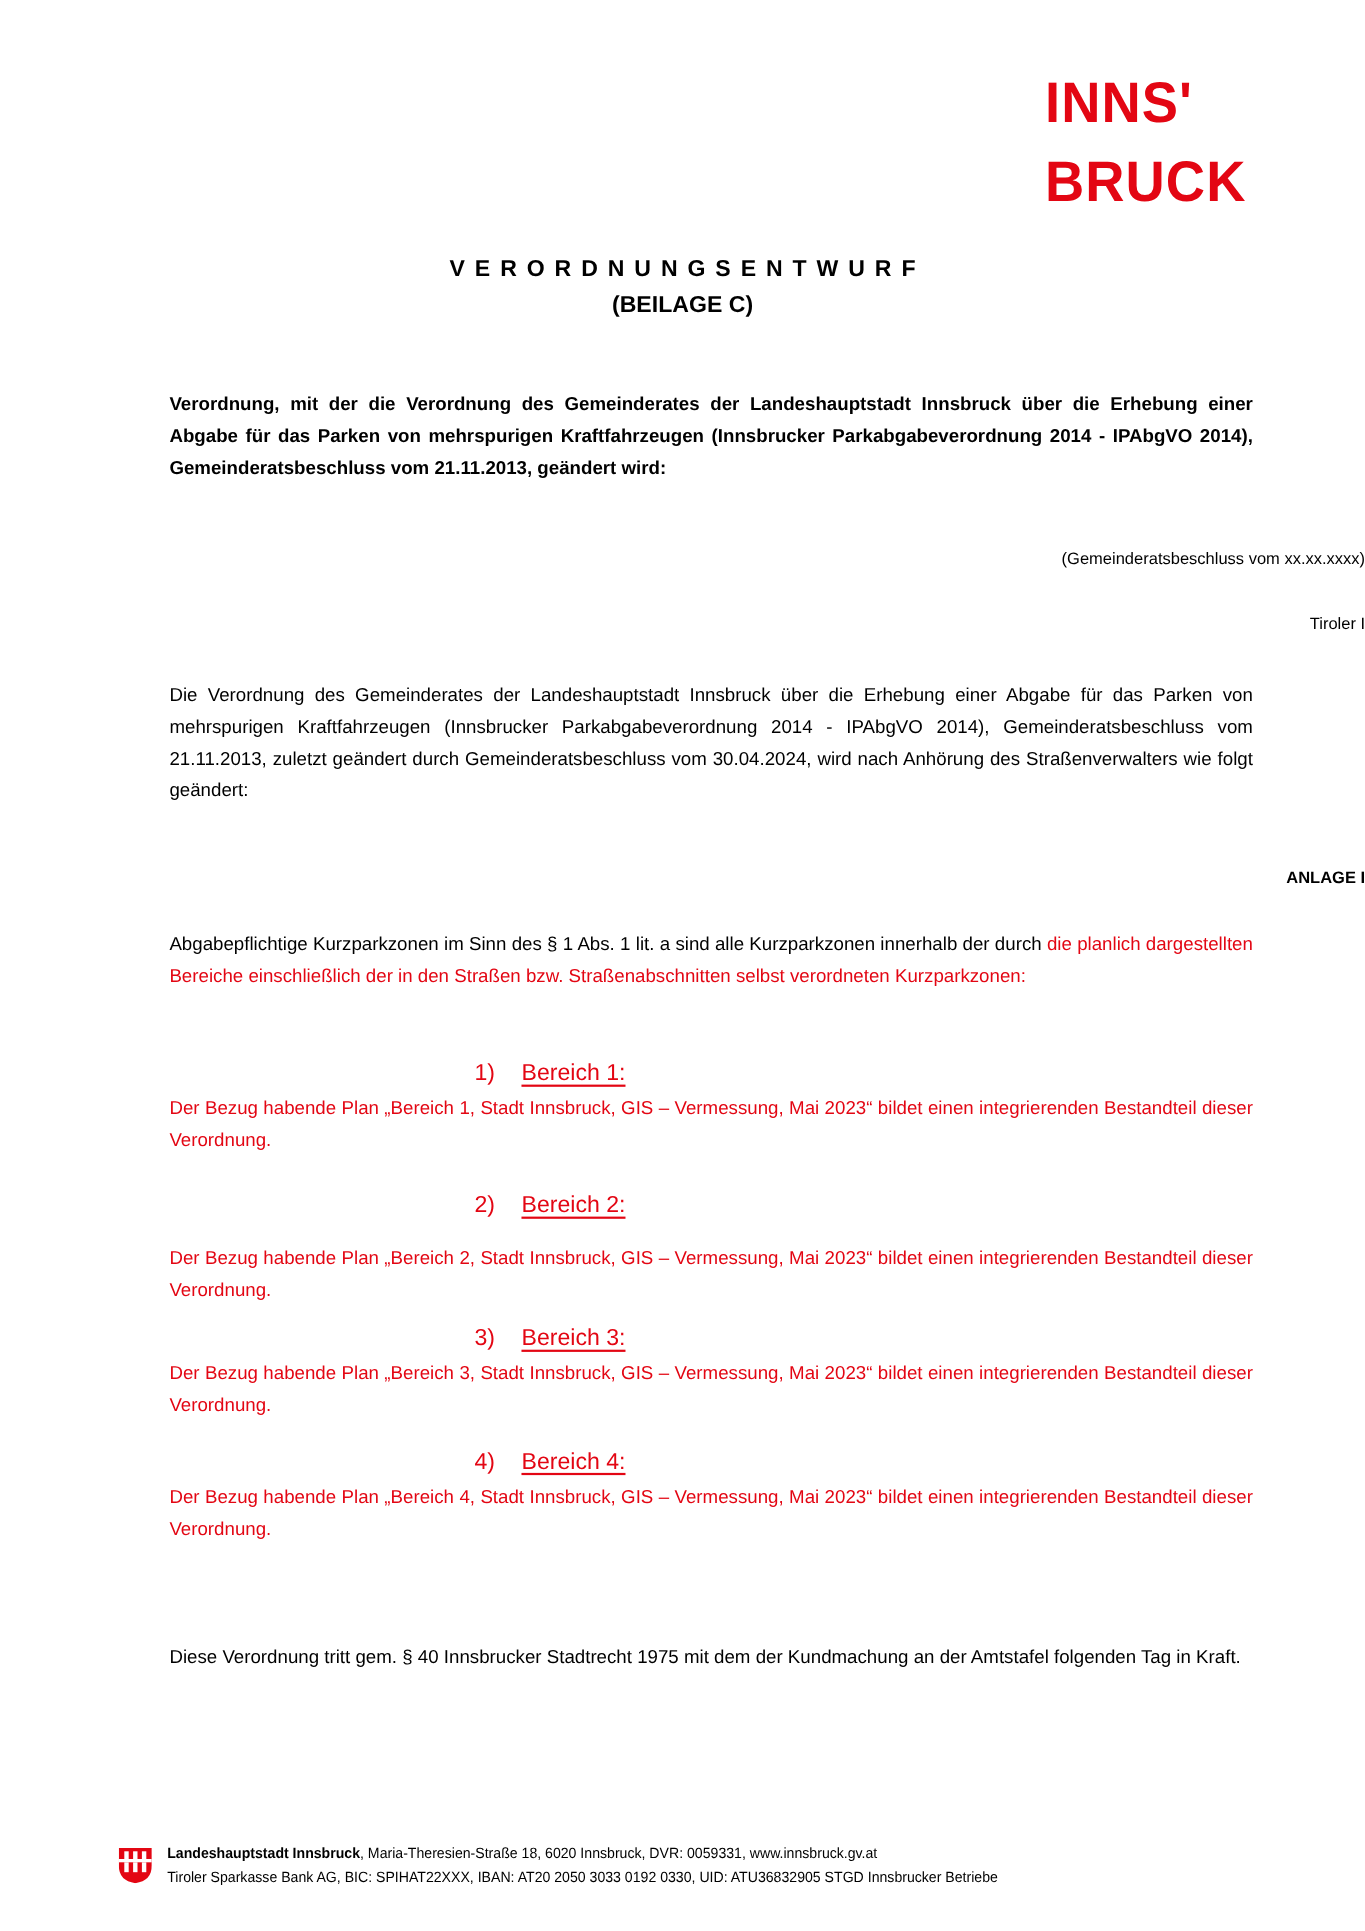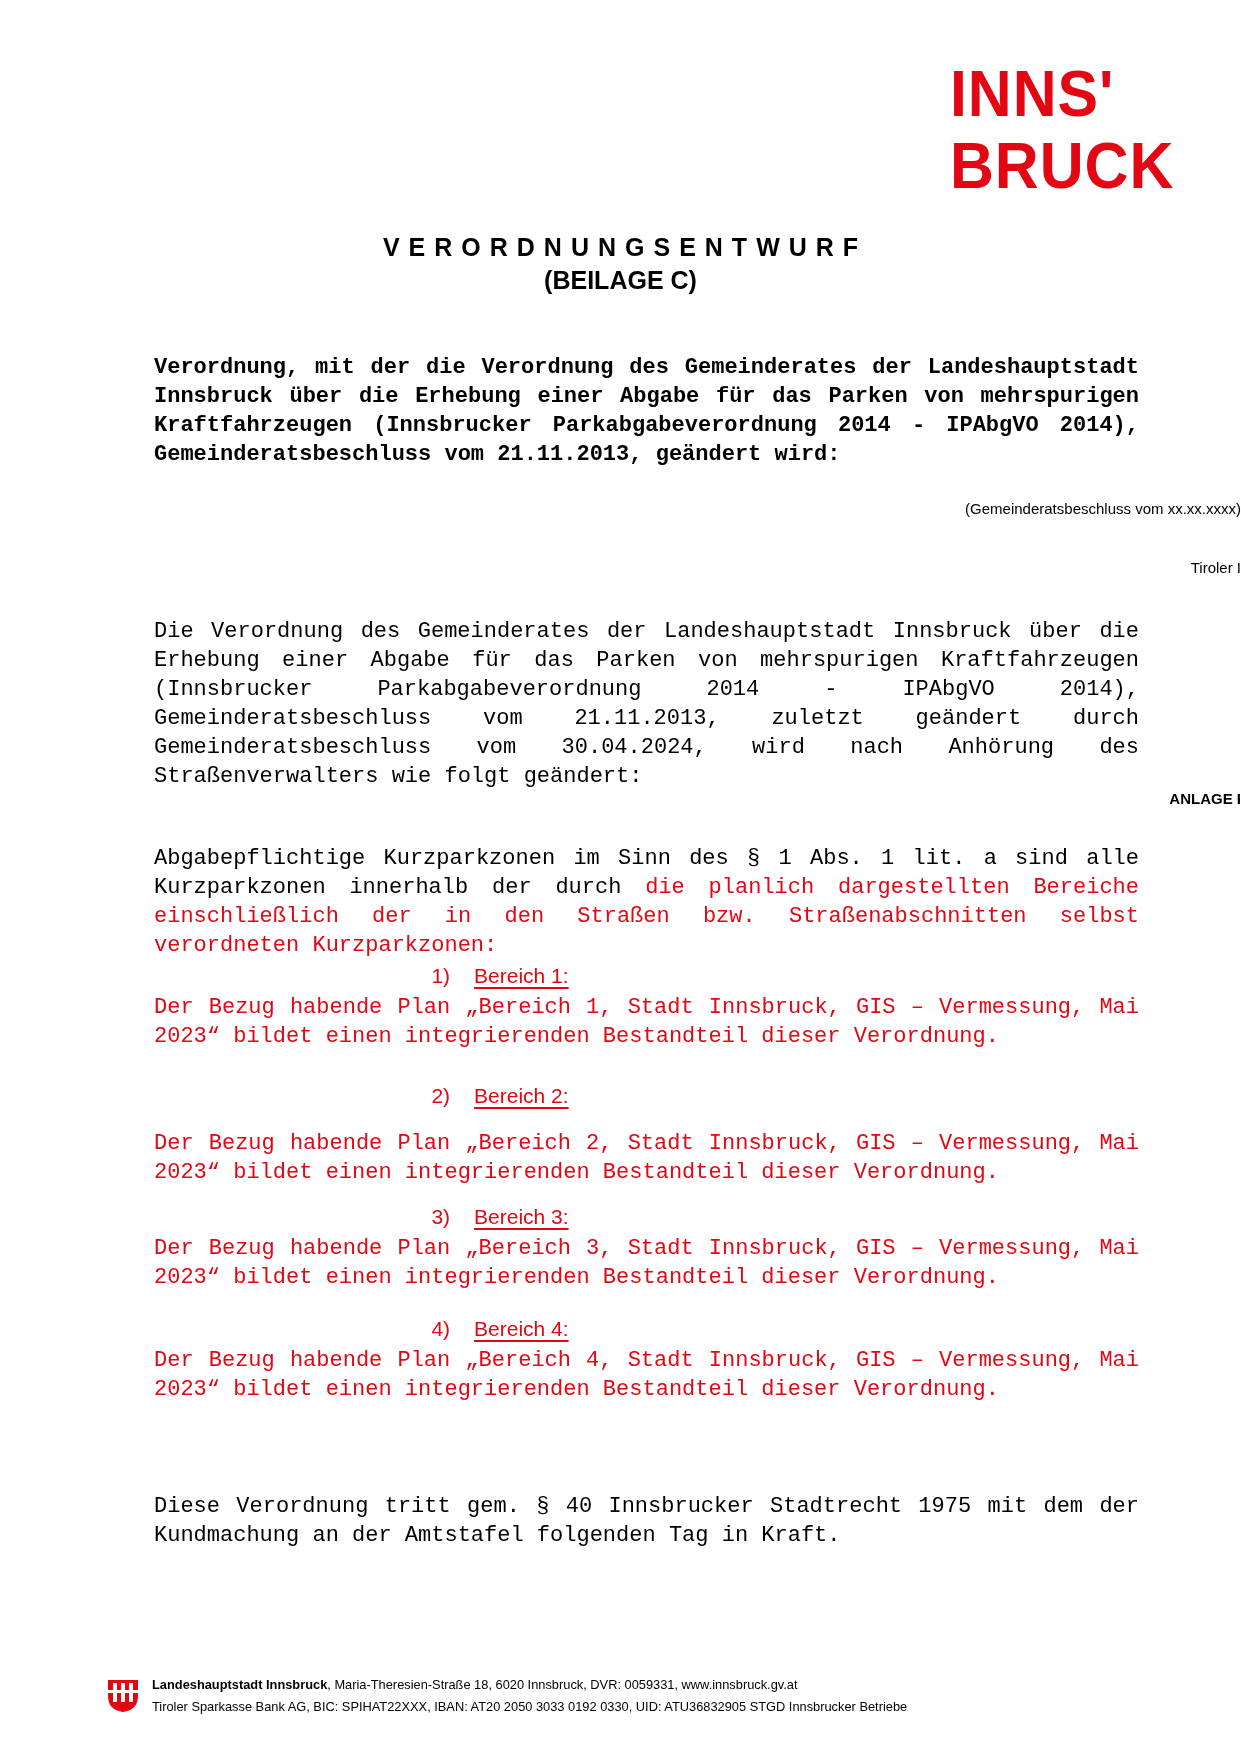--- a/index.html
+++ b/index.html
@@ -1,27 +1,27 @@
 <!DOCTYPE html>
 <html><head>
 <meta charset="utf-8">
 <style>
   html, body { margin: 0; padding: 0; background: #ffffff; }
   body { width: 1241px; height: 1755px; position: relative; overflow: hidden;
          font-family: "Liberation Sans", sans-serif; color: #000; }
   .logo { position: absolute; left: 950px; top: 58px; width: 240px;
           font-family: "Liberation Sans", sans-serif; font-weight: bold;
-          color: #e30613; font-size: 64px; line-height: 72px; letter-spacing: 1px; }
+          color: #e30613; font-size: 52px; line-height: 72px; letter-spacing: 1px; }
   .logo div { white-space: nowrap; transform: scaleX(0.95); transform-origin: left; }
   .title { position: absolute; left: 0; width: 1241px; text-align: center;
-           font-weight: bold; font-size: 25px; }
+           font-weight: bold; font-size: 21px; }
   .t1 { top: 233px; letter-spacing: 9px; padding-left: 9px; box-sizing: border-box; }
   .t2 { top: 266px; }
-  .block { position: absolute; left: 154px; width: 985px; font-size: 22px;
-           line-height: 29px; text-align: justify; text-align-last: left; font-family: Liberation Mono, monospace; }
+  .block { position: absolute; left: 154px; width: 985px; font-size: 17px;
+           line-height: 29px; text-align: justify; text-align-last: left; }
   .bold { font-weight: bold; }
   .center { position: absolute; left: 0; width: 1241px; text-align: right; font-size: 15px; }
   .red { color: #e30613; }
   .u { text-decoration: underline; text-underline-offset: 4px; }
   .item-head { position: absolute; left: 0; width: 1000px; text-align: center;
                font-size: 21px; color: #e30613; }
   .item-head .num { margin-right: 24px; }
   .footer { position: absolute; left: 108px; top: 1674px; }
   .footer-icon { position: absolute; left: 0; top: 4px; width: 30px; height: 34px; }
   .footer-text { position: absolute; left: 44px; top: 0; font-size: 13.5px; line-height: 22px;

